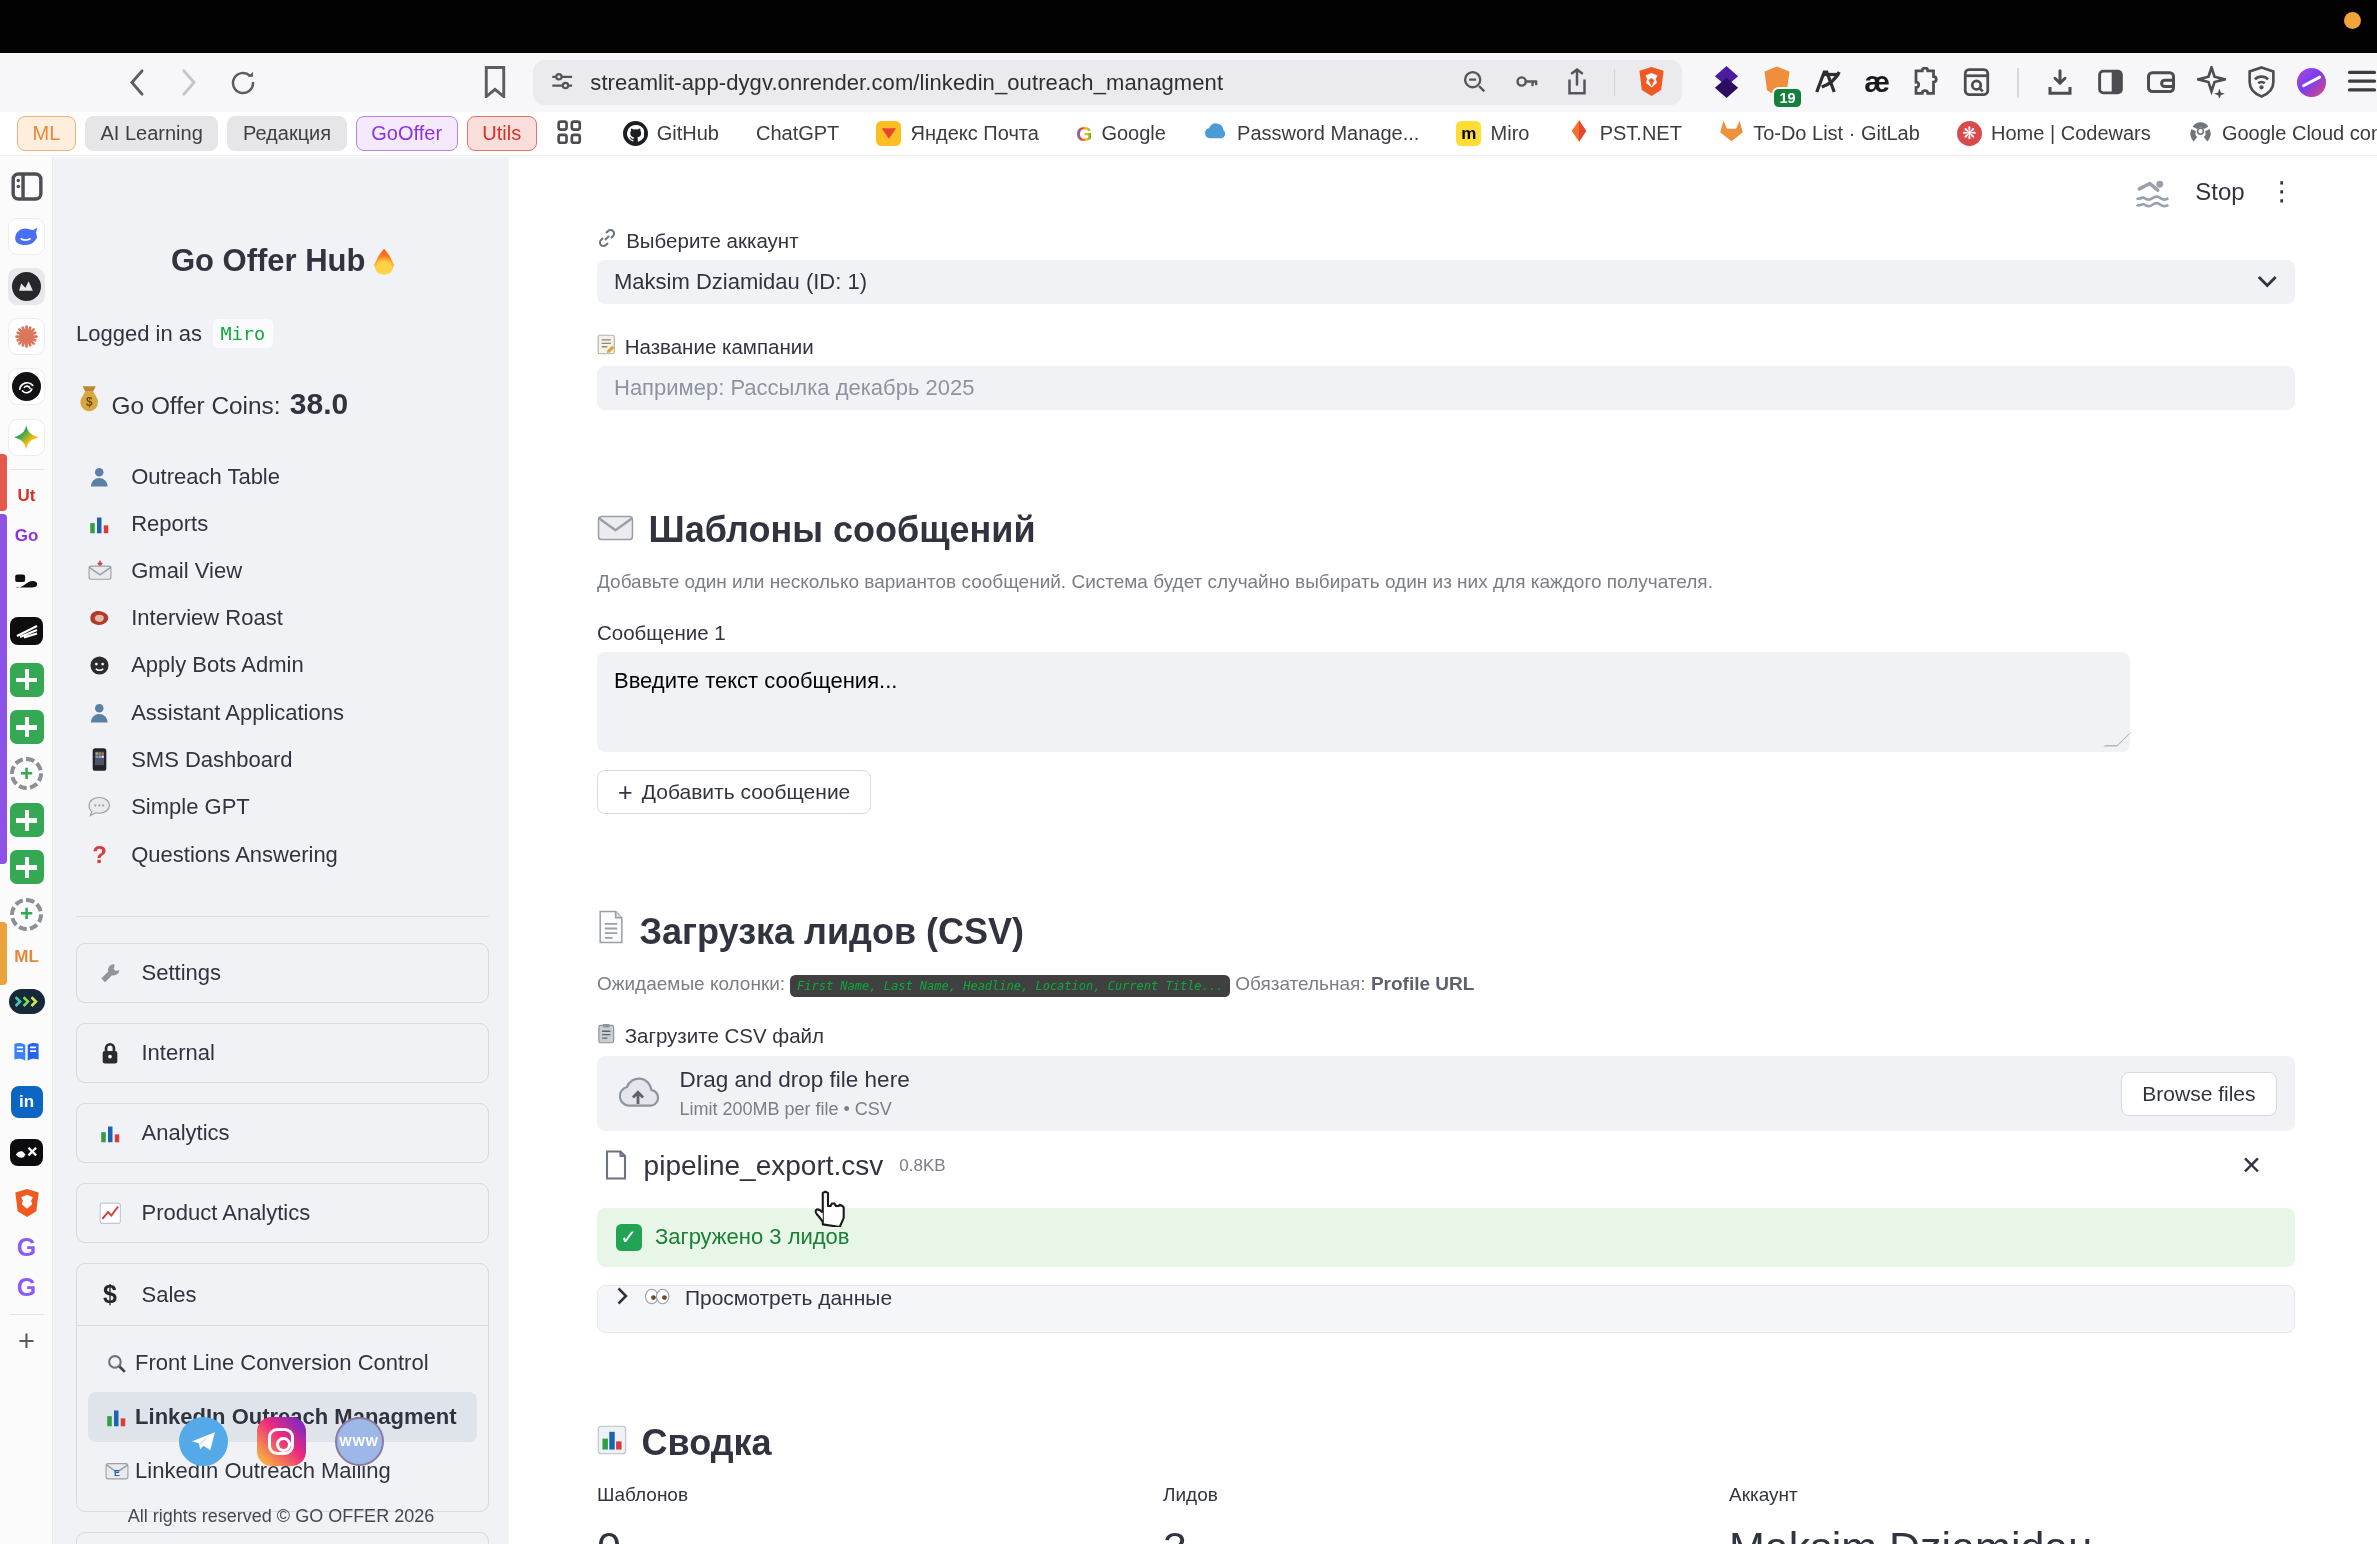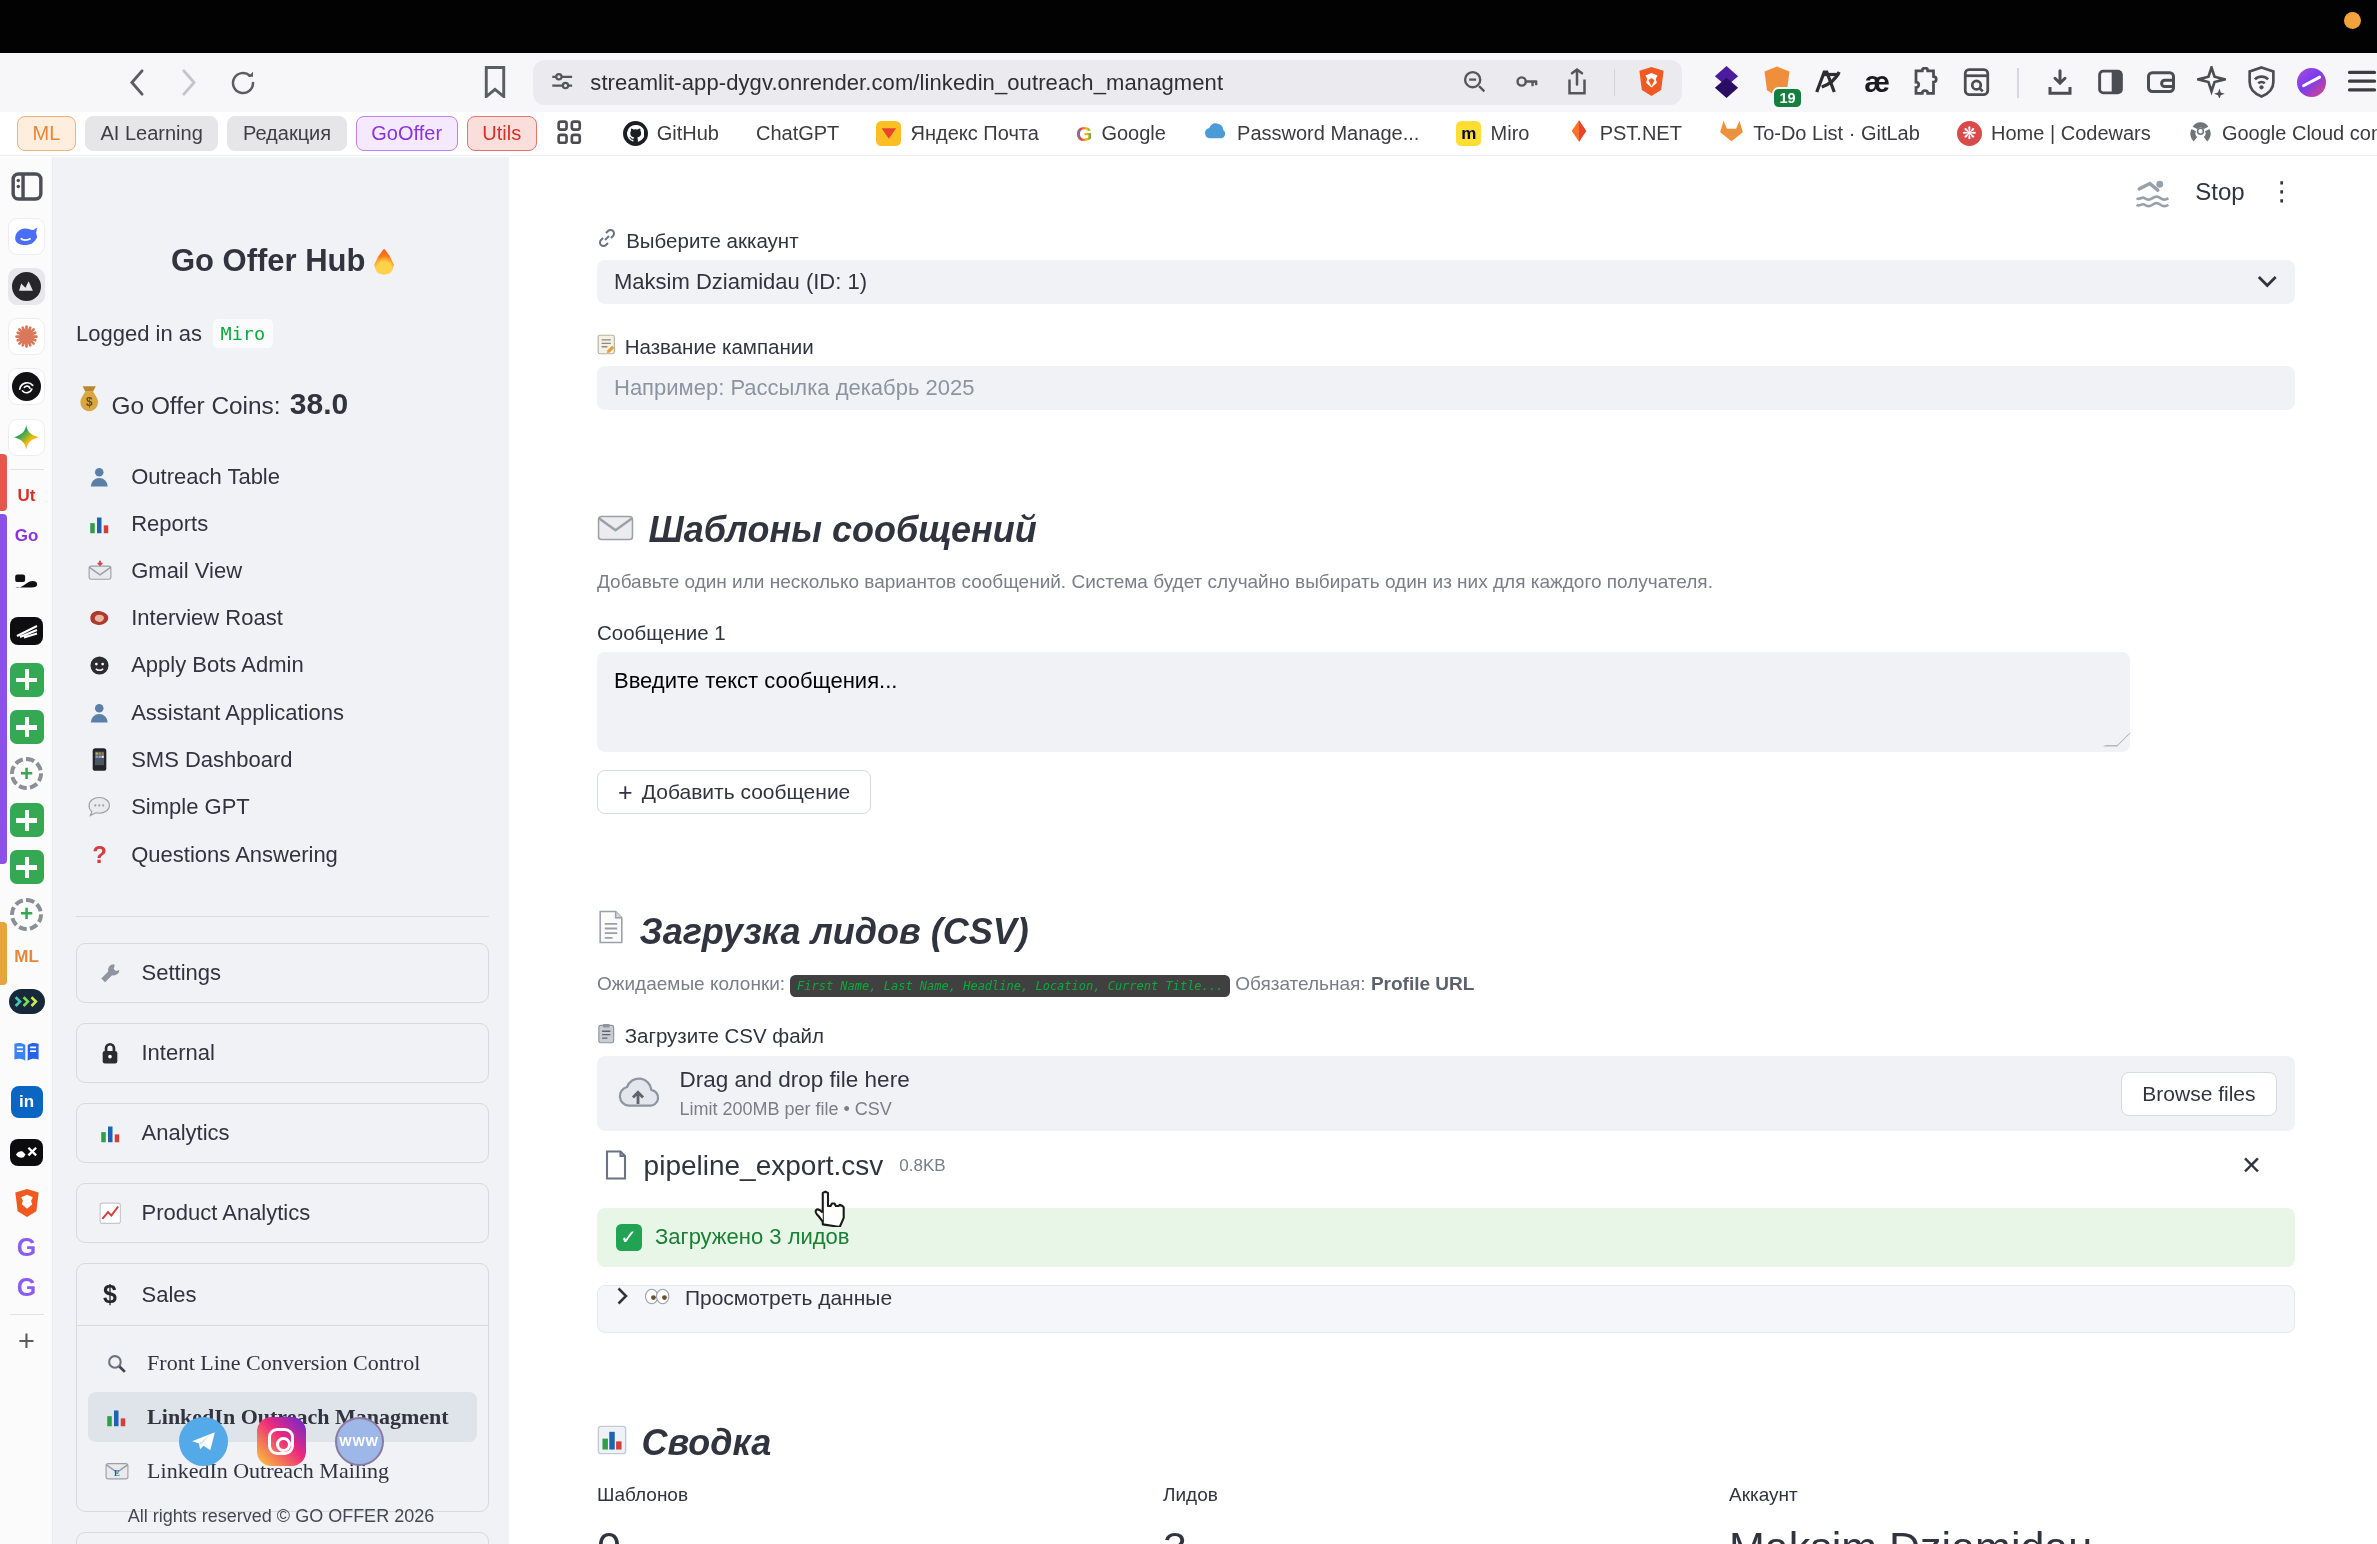--- a/index.html
+++ b/index.html
@@ -63,41 +63,41 @@
   .code-chip { font-family:"DejaVu Sans Mono", monospace; font-size:18.5px; color:#09ab3b; background:#fbfbfd; border-radius:5.3px; padding:4px 8px; }
   .sb-coins { margin-top:37px; font-size:24.4px; color:#31333f; display:flex; align-items:baseline; gap:9.2px; }
   .sb-coins b { font-size:30px; }
   .sb-nav { margin-top:32px; display:flex; flex-direction:column; }
   .nav-item { display:flex; align-items:center; gap:17px; font-size:22px; color:#31333f; padding:10.6px 9.2px; border-radius:8px; }
   .nav-ico { width:29px; display:inline-flex; justify-content:center; flex:none; }
   .sb-div { height:1.3px; background:#d9dce3; margin:36px 0 26.4px 0; }
   .exp { border:1.3px solid #d5d9e2; border-radius:9.2px; margin-bottom:20px; background:transparent; }
   .exp-head { display:flex; align-items:center; gap:17px; font-size:22px; color:#31333f; padding:16px 18.5px; }
   .exp-body { border-top:1.3px solid #d5d9e2; padding:12px 10.6px 14.5px 10.6px; display:flex; flex-direction:column; gap:4px; }
-  .sub-item { display:flex; align-items:center; gap:16px; font-size:22px; color:#31333f; padding:12px 14.5px; border-radius:8px;font-family:Liberation Serif, serif; }
+  .sub-item { display:flex; align-items:center; gap:4px; font-size:22px; color:#31333f; padding:12px 14.5px; border-radius:8px; }
   .sub-item.sel { background:#dfe3ea; font-weight:bold; }
   .socials { position:absolute; left:0; right:0; bottom:79px; display:flex; justify-content:center; gap:29px; }
   .soc { width:49px; height:49px; border-radius:50%; display:flex; align-items:center; justify-content:center; }
   .soc.tg { background:#54a9e8; }
   .soc.ig { border-radius:14.5px; background:linear-gradient(45deg,#f9ce34 0%,#ee2a7b 55%,#6228d7 100%); }
   .ig-ring { width:26.4px; height:26.4px; border:3.3px solid #fff; border-radius:9.2px; position:relative; }
   .ig-ring:before { content:""; position:absolute; left:5.3px; top:5.3px; width:9.2px; height:9.2px; border:3.3px solid #fff; border-radius:50%; }
   .soc.www { background:#9db7e8; border:2.6px solid #8e7a9e; color:#fff; font-size:13.2px; font-weight:bold; letter-spacing:0.7px; }
   .sb-footer { position:absolute; left:0; right:0; bottom:18.5px; text-align:center; font-size:18px; color:#45474f; }
 
   
   .main { flex:1; background:#fff; padding:12px 83px 0 88px; position:relative; }
   .app-header { display:flex; justify-content:flex-end; align-items:center; gap:24px; height:46px; color:#31333f; }
   .stop-btn { font-size:24px; color:#31333f; }
   .kebab { font-size:26.4px; color:#31333f; letter-spacing:0; line-height:.6; }
   .w-label { font-size:20.5px; color:#31333f; display:flex; align-items:center; gap:9.2px; }
   .widget { height:44px; background:#f0f2f6; border-radius:8px; display:flex; align-items:center; padding:0 17px; font-size:22px; color:#31333f; }
   .widget .ph { color:#8d93a0; }
   .chev-down { margin-left:auto; color:#31333f; }
-  .h2 { font-size:36px; font-weight:bold; color:#31333f; display:flex; align-items:center; gap:14.5px;font-style:italic; }
+  .h2 { font-size:36px; font-weight:bold; color:#31333f; display:flex; align-items:center; gap:14.5px; }
   .caption { font-size:19px; color:#7b7d87; }
   .textarea { height:100px; width:1533px; background:#f0f2f6; border-radius:8px; padding:16px 17px; font-size:22px; color:#000000; position:relative; }
   .resize-h { position:absolute; right:5.3px; bottom:5.3px; width:14.5px; height:14.5px; border-right:2px solid #9aa0ab; border-bottom:2px solid #9aa0ab; transform:skew(-45deg) rotate(0deg); opacity:.7; clip-path:polygon(100% 0,100% 100%,0 100%); }
   .btn { display:inline-flex; align-items:center; justify-content:center; gap:9.2px; background:#fff; border:1.3px solid #d5d9e2; border-radius:8px; font-size:21px; color:#31333f; height:44px; padding:0 20px; }
   .code-inline { font-family:"DejaVu Sans Mono", monospace; font-size:12px; color:#09ab3b; background:#404040; border-radius:5.3px; padding:4px 6.6px;font-style:italic; }
   .dropzone { height:75px; background:#f0f2f6; border-radius:8px; display:flex; align-items:center; padding:0 18.5px; gap:20px; }
   .dz-main { font-size:22.5px; color:#31333f; }
   .dz-sub { font-size:18px; color:#7b7d87; margin-top:5.3px; }
   .filerow { display:flex; align-items:center; gap:16px; padding:0 6.6px; }
   .f-name { font-size:28px; color:#31333f; }

